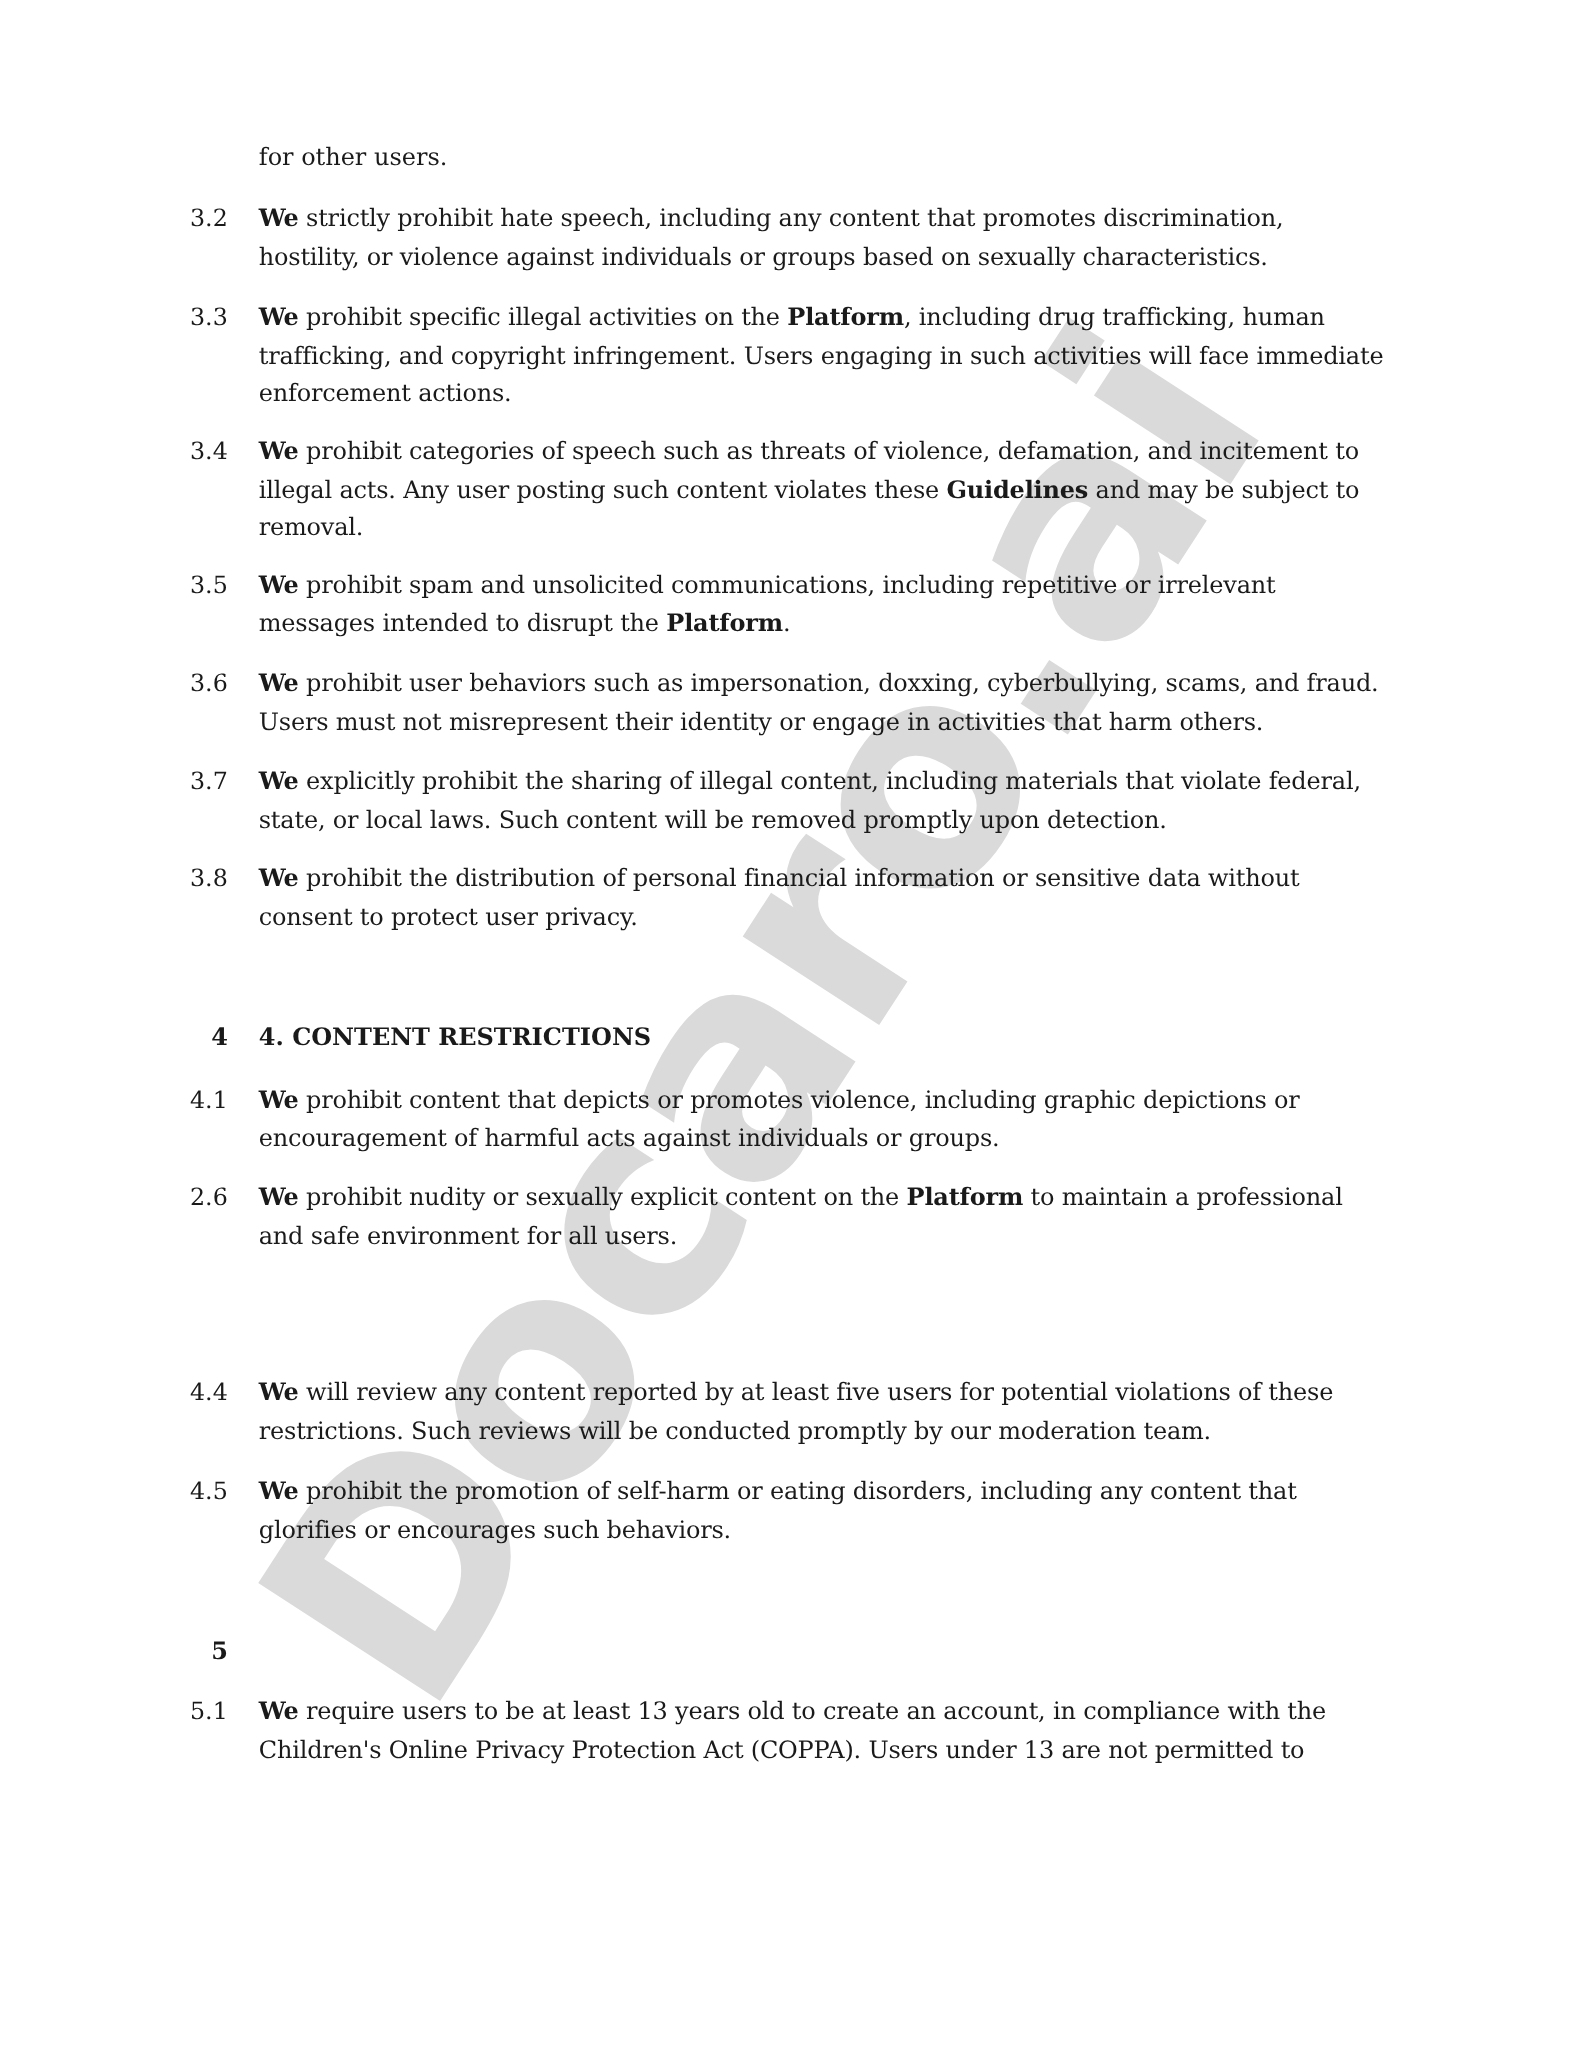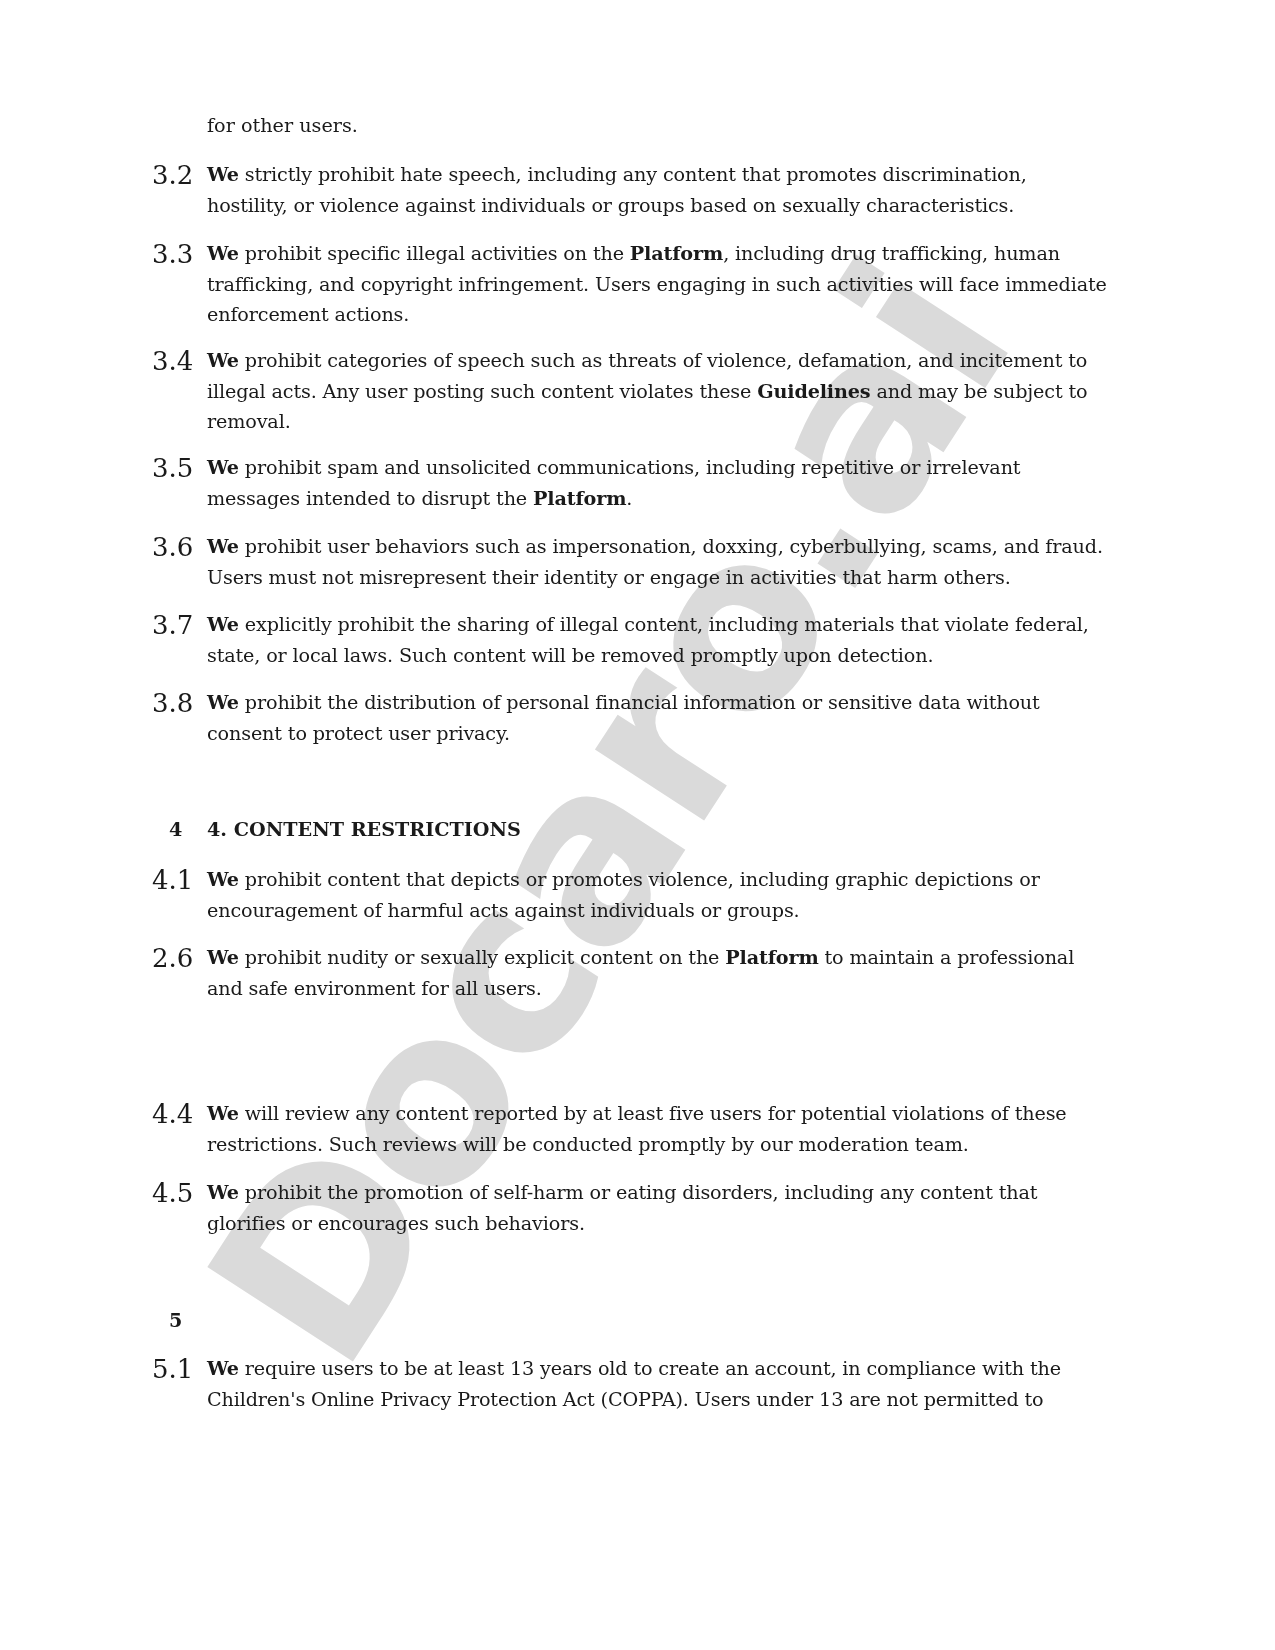--- a/index.html
+++ b/index.html
@@ -30,21 +30,21 @@
     font-size: 19.2px; line-height: 30.5px;
   }
   .continuation {
     position: absolute; left: 207px; top: 111px;
   }
   .clause {
     position: absolute; left: 152px; width: 960px;
     display: flex;
   }
   .clause .num {
-    width: 55px; flex: 0 0 55px; font-size: 26px; line-height: 30.5px;
+    width: 55px; flex: 0 0 55px; font-size: 19px; line-height: 30.5px;
   }
   .clause .body { flex: 1; font-size: 19.2px; line-height: 30.5px; letter-spacing: -0.15px; }
   .heading {
     position: absolute; left: 152px; width: 960px; display: flex;
     font-weight: bold; font-size: 19.2px; line-height: 30px;
   }
   .heading .num { width: 55px; flex: 0 0 55px; text-align: left; padding-left: 17px; box-sizing: border-box; }
   b { font-weight: bold; }
 </style>
 </head>

